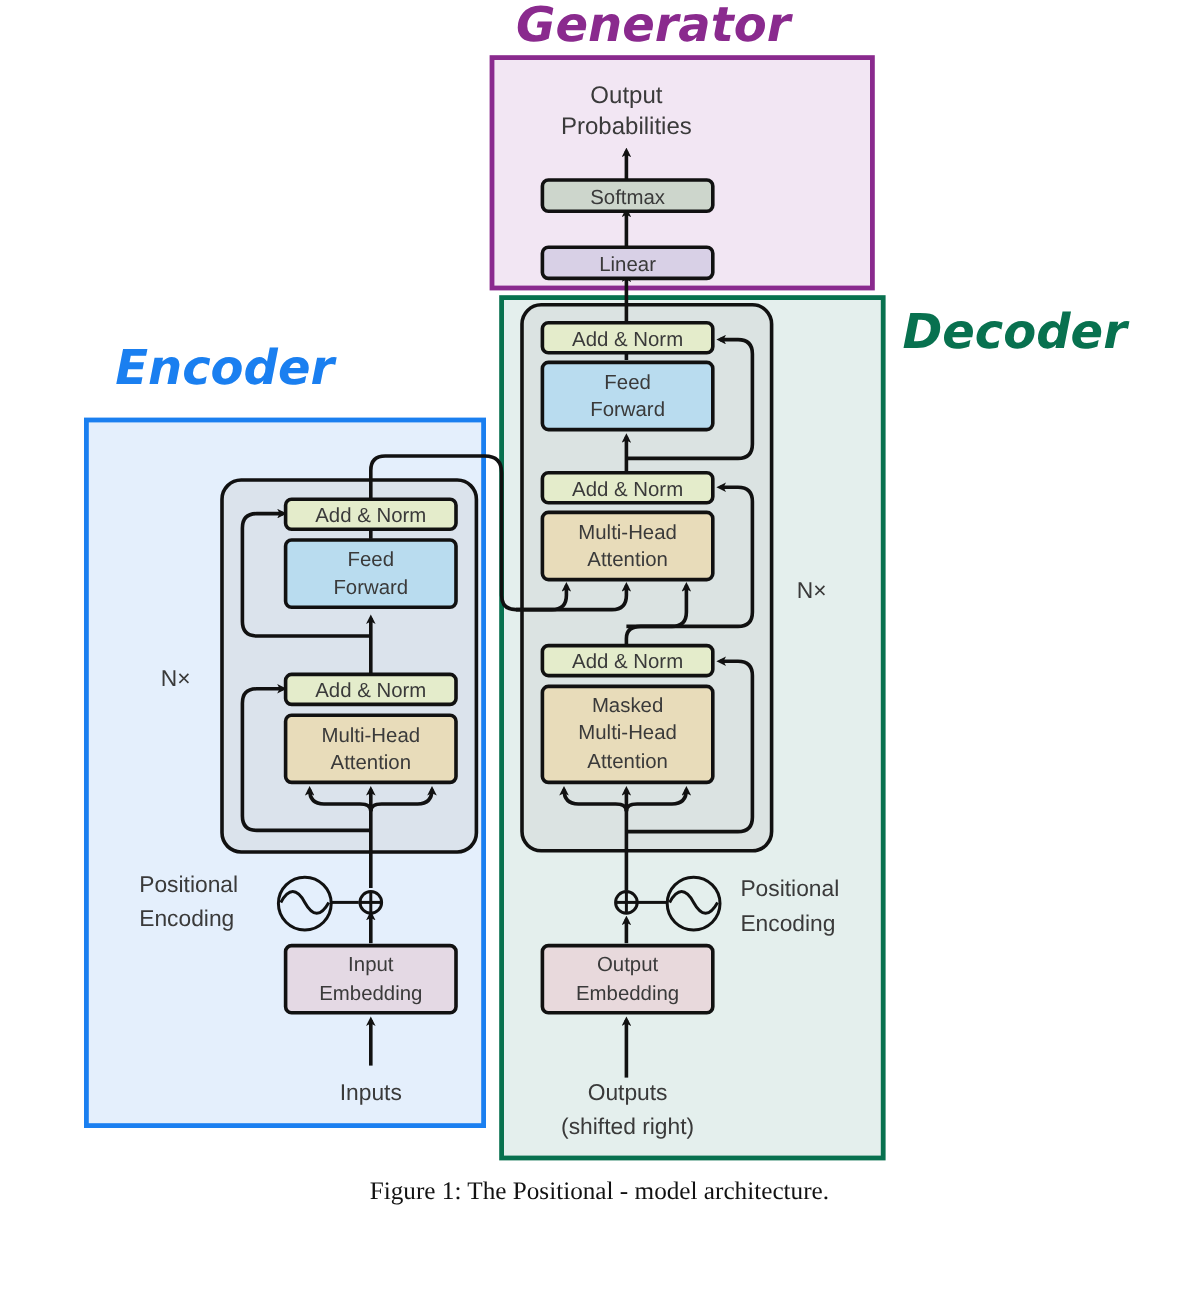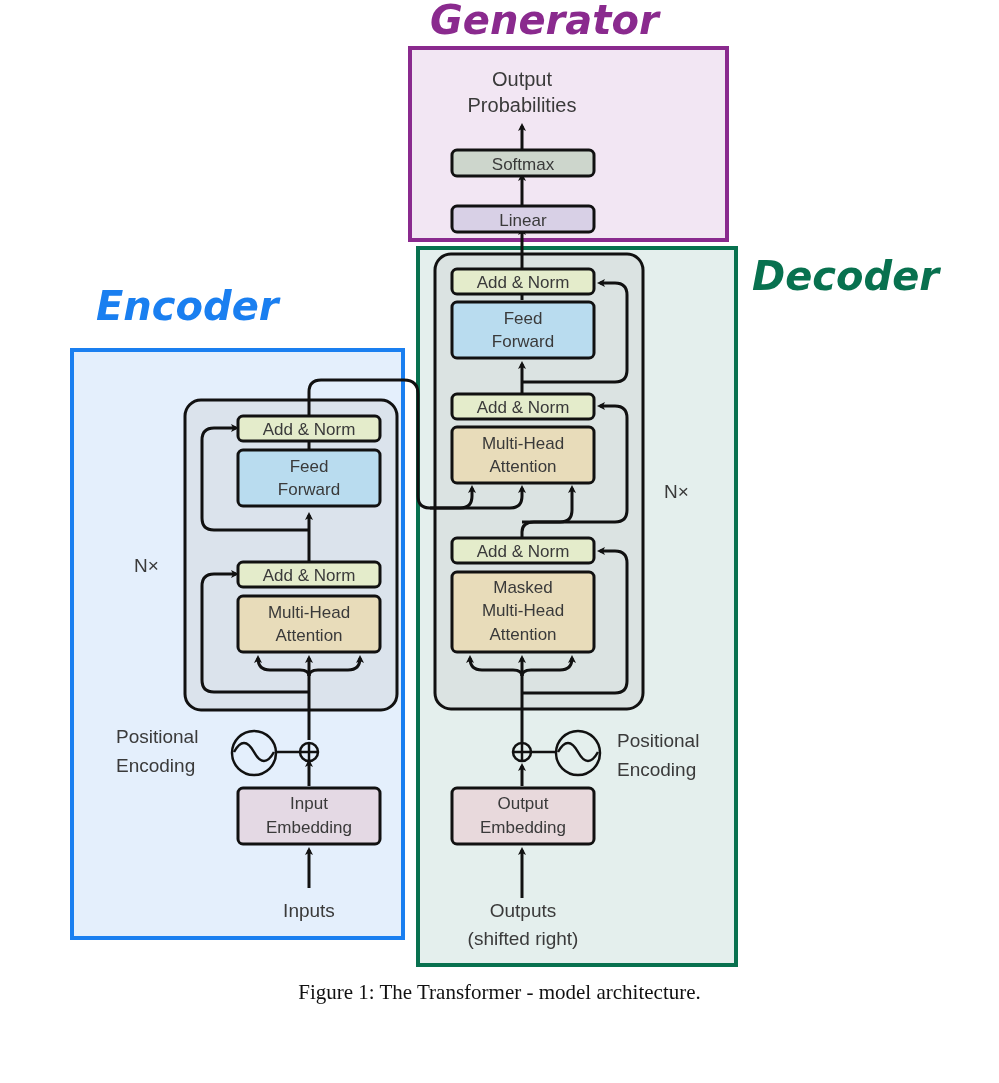--- a/index.html
+++ b/index.html
@@ -155,13 +155,13 @@
   <text class="lbl" x="617" y="776" font-size="19">Encoding</text>
 
   <rect x="452" y="788" width="142" height="56" rx="5" fill="#e8d9dc" stroke="#111" stroke-width="3"></rect>
   <text class="lbl" x="523" y="809" font-size="17" text-anchor="middle">Output</text>
   <text class="lbl" x="523" y="833" font-size="17" text-anchor="middle">Embedding</text>
 
   <text class="lbl" x="523" y="917" font-size="19" text-anchor="middle">Outputs</text>
   <text class="lbl" x="523" y="945" font-size="19" text-anchor="middle">(shifted right)</text>
 </svg>
 
-<div class="caption">Figure 1: The Transformer - model architecture.</div>
+<div class="caption">Figure 1: The Positional - model architecture.</div>
 
 </body></html>

